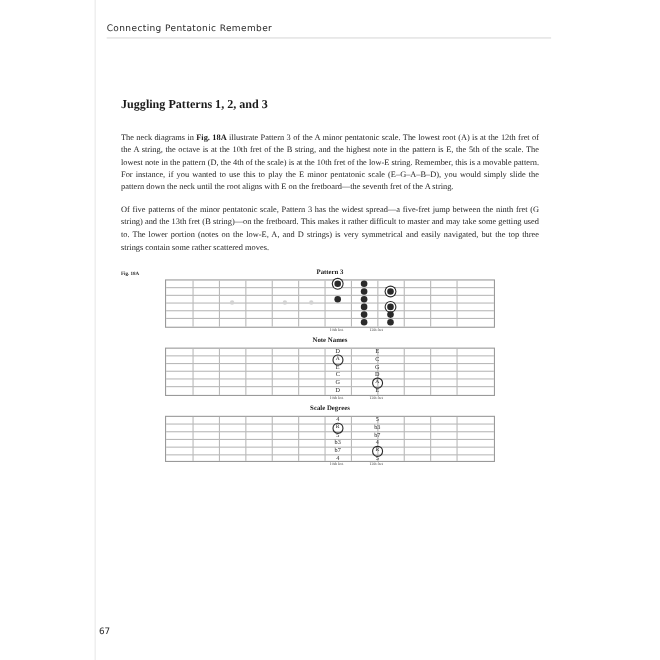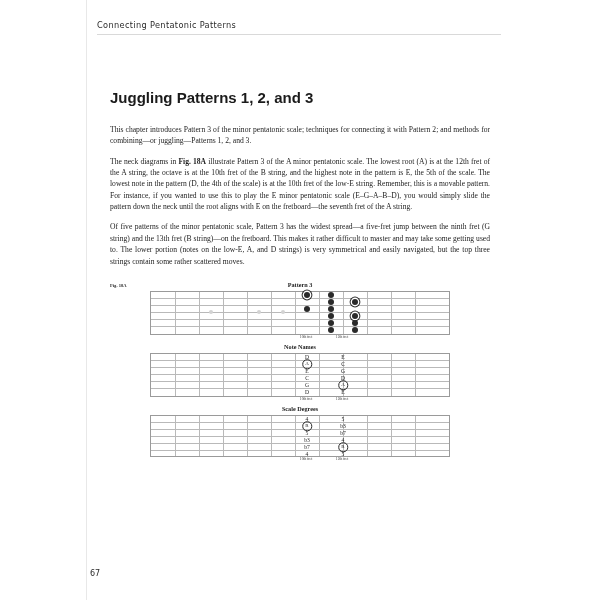--- a/index.html
+++ b/index.html
@@ -61,22 +61,22 @@
     line-height: 1.05;
   }
   .pattern-title {
     font-family: "DejaVu Sans", sans-serif;
     font-size: 15.5px;
     color: #1b1b1b;
     margin: 0;
     line-height: 1.25;
   }
   .pattern-subtitle {
-    font-family: Liberation Sans, sans-serif;
-    font-size: 15px;
+    font-family: Liberation Serif, serif;
+    font-size: 11px;
     color: #1b1b1b;
     margin: 1px 0 16px 0;
     line-height: 1.25;
   }
   p.body-text {
     font-family: "Liberation Serif", serif;
     font-size: 7.6px;
     line-height: 1.5;
     text-align: justify;
     margin: 0 0 9px 0;
@@ -200,28 +200,27 @@
     color: #2b2b2b;
   }
 </style>
 </head>
 <body>
 
 <div class="page">
 
   <div class="left-margin-rule"></div>
 
-  <div class="running-head">Connecting Pentatonic Patterns</div>
+  <div class="running-head">Connecting Pentatonic Remember</div>
   <div class="head-rule"></div>
 
   <div class="content">
 
     <h3 class="pattern-subtitle">Juggling Patterns 1, 2, and 3</h3>
 
-    <p class="body-text">This chapter introduces Pattern 3 of the minor pentatonic scale; techniques for connecting it with Pattern 2; and methods for combining—or juggling—Patterns 1, 2, and 3.</p>
 
 
     <p class="body-text"><span>The neck diagrams in </span><b class="bold">Fig. 18A</b><span> illustrate Pattern 3 of the A minor pentatonic scale. The lowest root (A) is at the 12th fret of the A string, the octave is at the 10th fret of the B string, and the highest note in the pattern is E, the 5th of the scale. The lowest note in the pattern (D, the 4th of the scale) is at the 10th fret of the low-E string. Remember, this is a movable pattern. For instance, if you wanted to use this to play the E minor pentatonic scale (E–G–A–B–D), you would simply slide the pattern down the neck until the root aligns with E on the fretboard—the seventh fret of the A string.</span></p>
 
     <p class="body-text">Of five patterns of the minor pentatonic scale, Pattern 3 has the widest spread—a five-fret jump between the ninth fret (G string) and the 13th fret (B string)—on the fretboard. This makes it rather difficult to master and may take some getting used to. The lower portion (notes on the low-E, A, and D strings) is very symmetrical and easily navigated, but the top three strings contain some rather scattered moves.</p>
 
     <div class="figure">
       <div class="fig-label">Fig. 18A</div>
 
       <div class="diagram-caption">Pattern 3</div>

